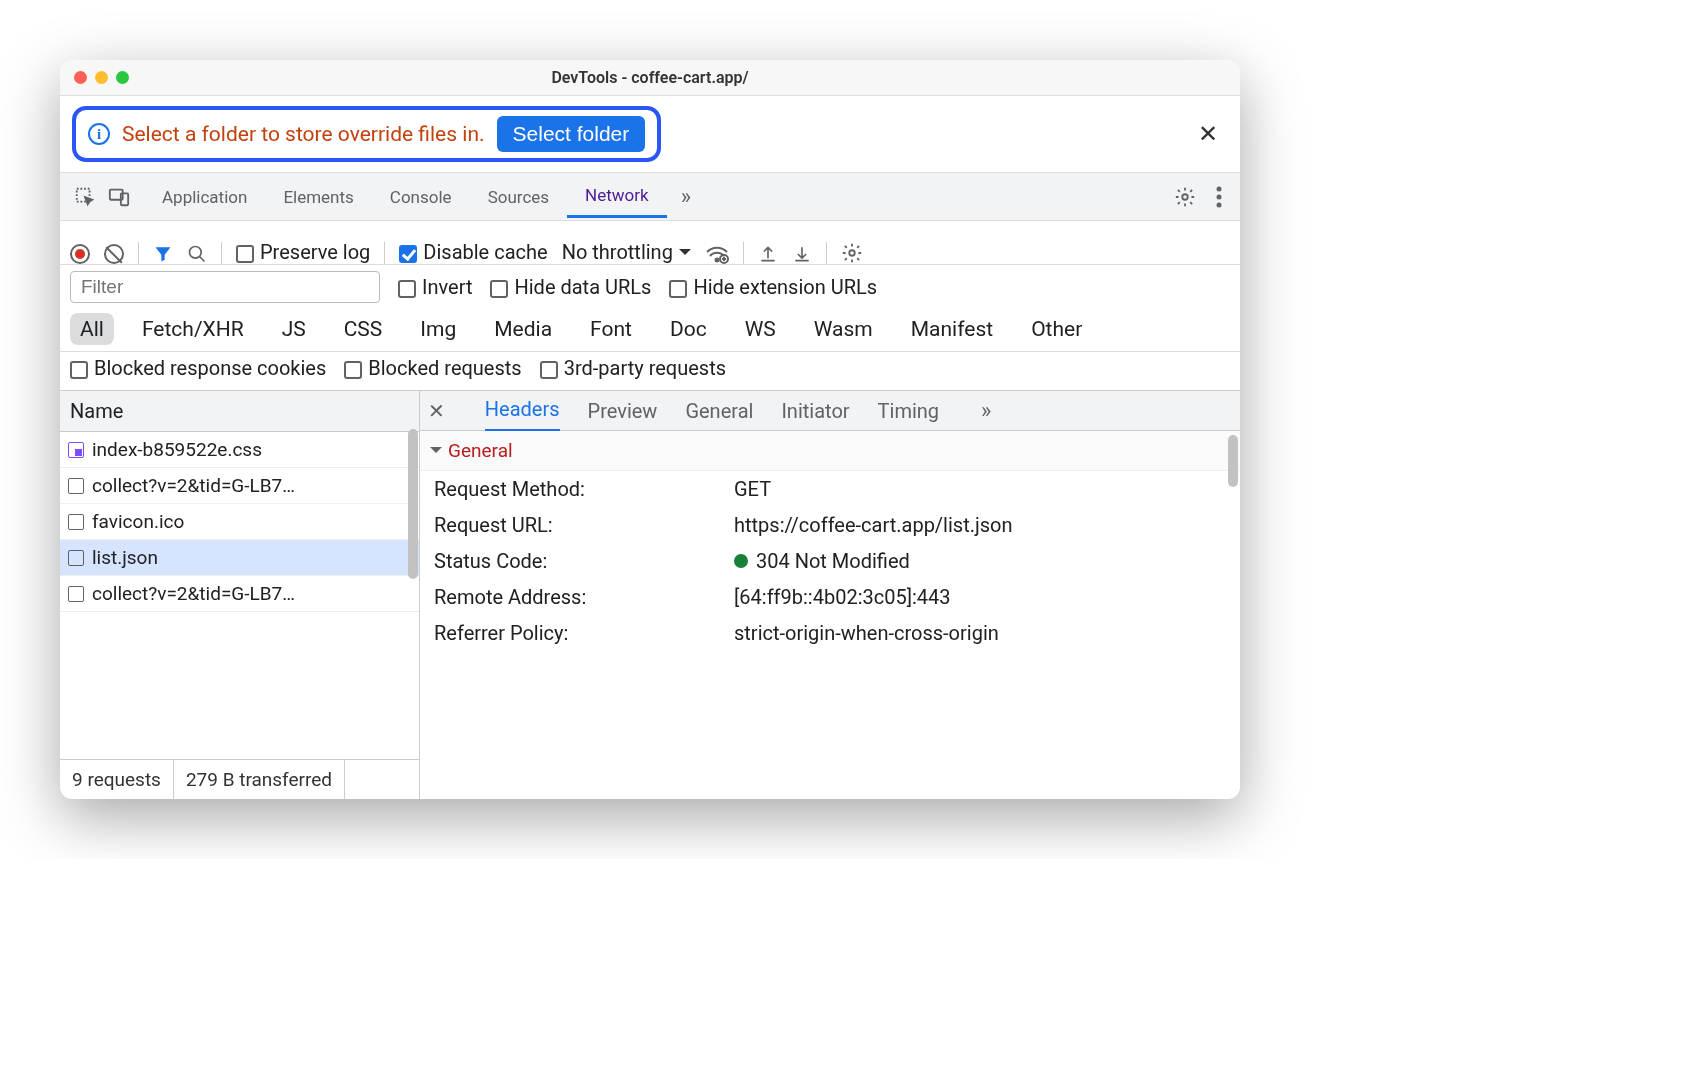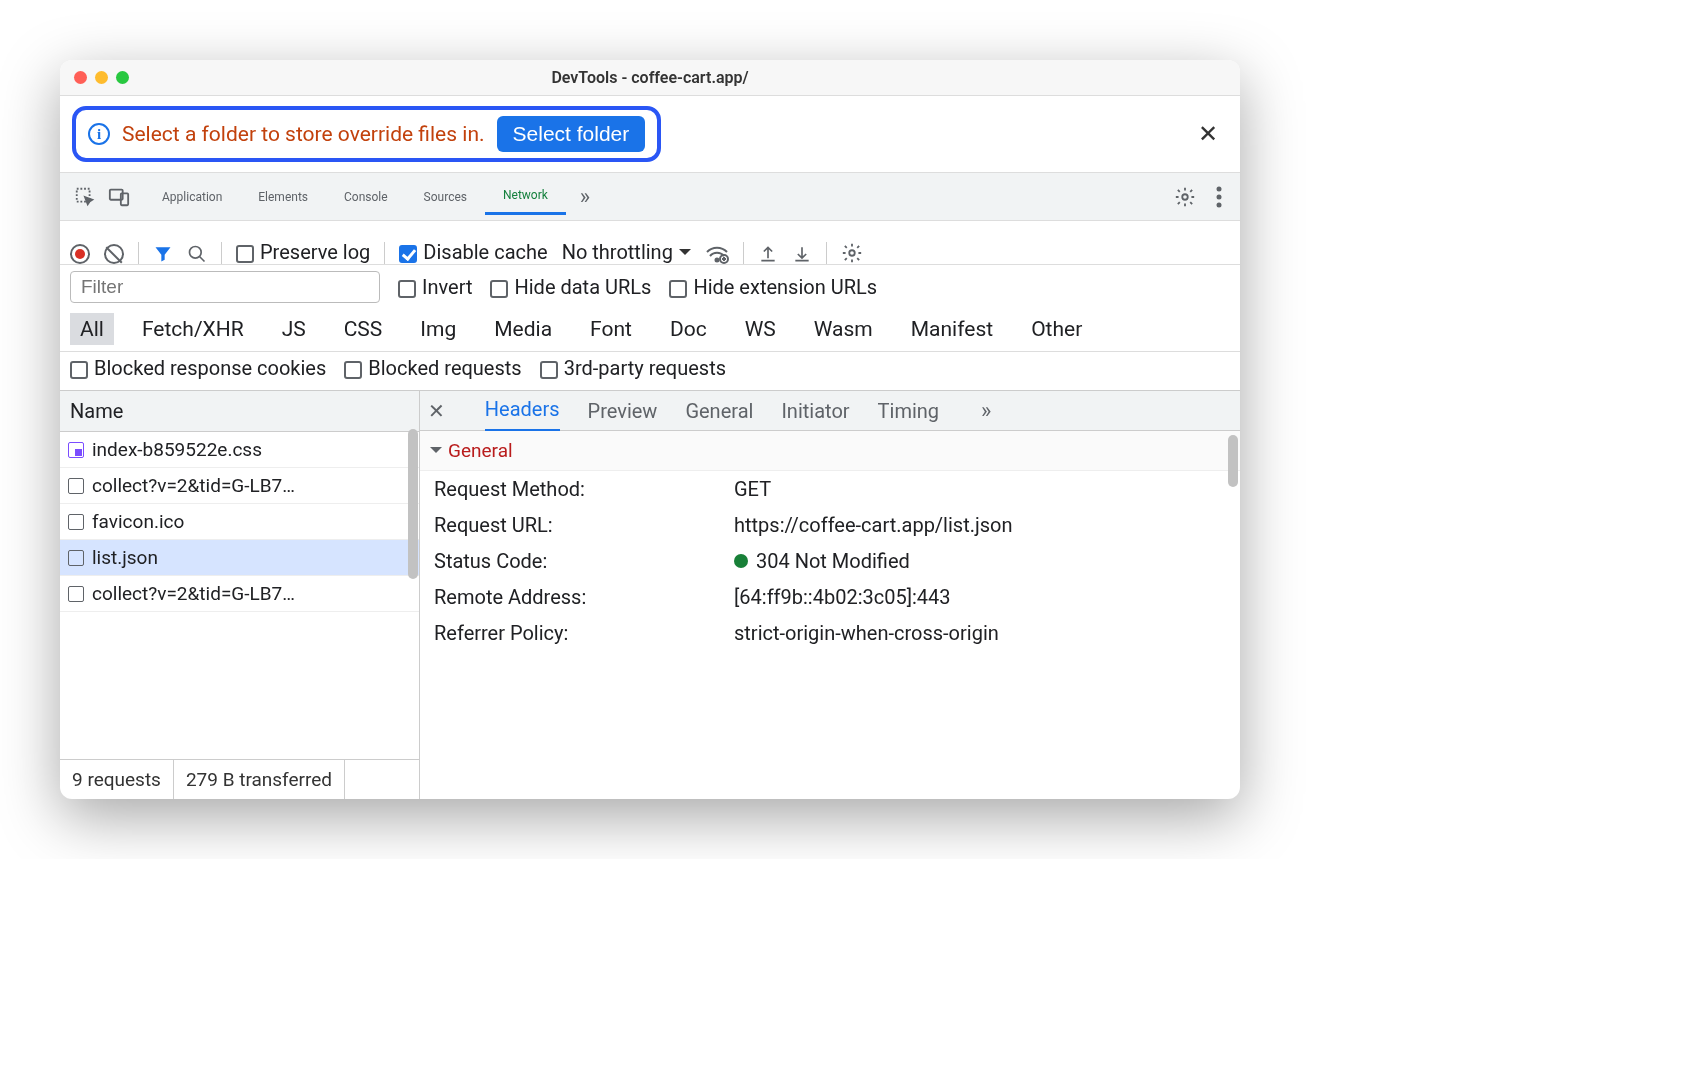--- a/index.html
+++ b/index.html
@@ -49,22 +49,22 @@
   font-size:21px; padding:6px 16px; cursor:pointer;
 }
 .close-x { margin-left:auto; font-size:24px; color:#333; cursor:pointer; padding:4px 10px;}
 
 .tabbar {
   display:flex; align-items:center; padding:0 8px; height:48px;
   border-bottom:1px solid #ddd; background:#f1f3f4;
 }
 .tabbar .icon-slot { width:34px; display:flex; justify-content:center; color:#5f6368; }
 .tabs { display:flex; align-items:center; gap:0; margin-left:8px; }
-.tab { font-size:12px; color:#5f6368; padding:10px 18px; cursor:pointer; }
-.tab.active { color:#15803d; border-bottom:3px solid #1a73e8; }
+.tab { font-size:17px; color:#5f6368; padding:10px 18px; cursor:pointer; }
+.tab.active { color:#4c1d95; border-bottom:3px solid #1a73e8; }
 .more-tabs { font-size:22px; color:#5f6368; padding:0 14px; cursor:pointer; letter-spacing:-4px; }
 .spacer { flex:1; }
 .r-icons { display:flex; gap:20px; align-items:center; padding-right:10px; color:#5f6368; }
 
 .toolbar {
   display:flex; align-items:flex-end; height:44px; padding:0 10px;
   border-bottom:1px solid #ddd; gap:14px; font-size:20px; color:#202124;
 }
 .toolbar .sep { width:1px; height:22px; background:#ccc; }
 .record-outer { width:20px; height:20px; border:2px solid #5f6368; border-radius:50%; display:flex; align-items:center; justify-content:center; }
@@ -81,21 +81,21 @@
 .filter-row, .type-row, .blocked-row {
   display:flex; align-items:center; padding:6px 10px; gap:18px;
   font-size:20px; color:#202124;
 }
 .filter-row { border-bottom: none; }
 .filter-input {
   width:310px; height:32px; border:1px solid #bbb; border-radius:4px;
   padding:0 10px; font-size:19px;
 }
 .type-row { padding-top:4px; padding-bottom:6px; border-bottom:1px solid #ddd; flex-wrap:wrap; }
-.pill { padding:4px 10px; border-radius:0; font-size:21px; cursor:pointer; }
+.pill { padding:4px 10px; border-radius:8px; font-size:21px; cursor:pointer; }
 .pill.active { background:#dadce0; }
 .blocked-row { border-bottom:1px solid #ccc; padding-bottom:10px; }
 
 .split { display:flex; height:408px; }
 .left { width:360px; border-right:1px solid #ccc; display:flex; flex-direction:column; }
 .left-head { background:#f1f3f4; border-bottom:1px solid #ccc; padding:8px 10px; font-size:20px; color:#202124; }
 .req-list { flex:1; overflow:auto; }
 .req-row { display:flex; align-items:center; padding:6px 8px; font-size:19px; color:#202124; gap:8px; border-bottom:1px solid #eee; cursor:pointer; white-space:nowrap; overflow:hidden; text-overflow:ellipsis;}
 .req-row.selected { background:#d6e4ff; }
 .file-ico { width:16px; height:16px; border:1.5px solid #5f6368; border-radius:2px; display:inline-block; position:relative; flex-shrink:0;}

